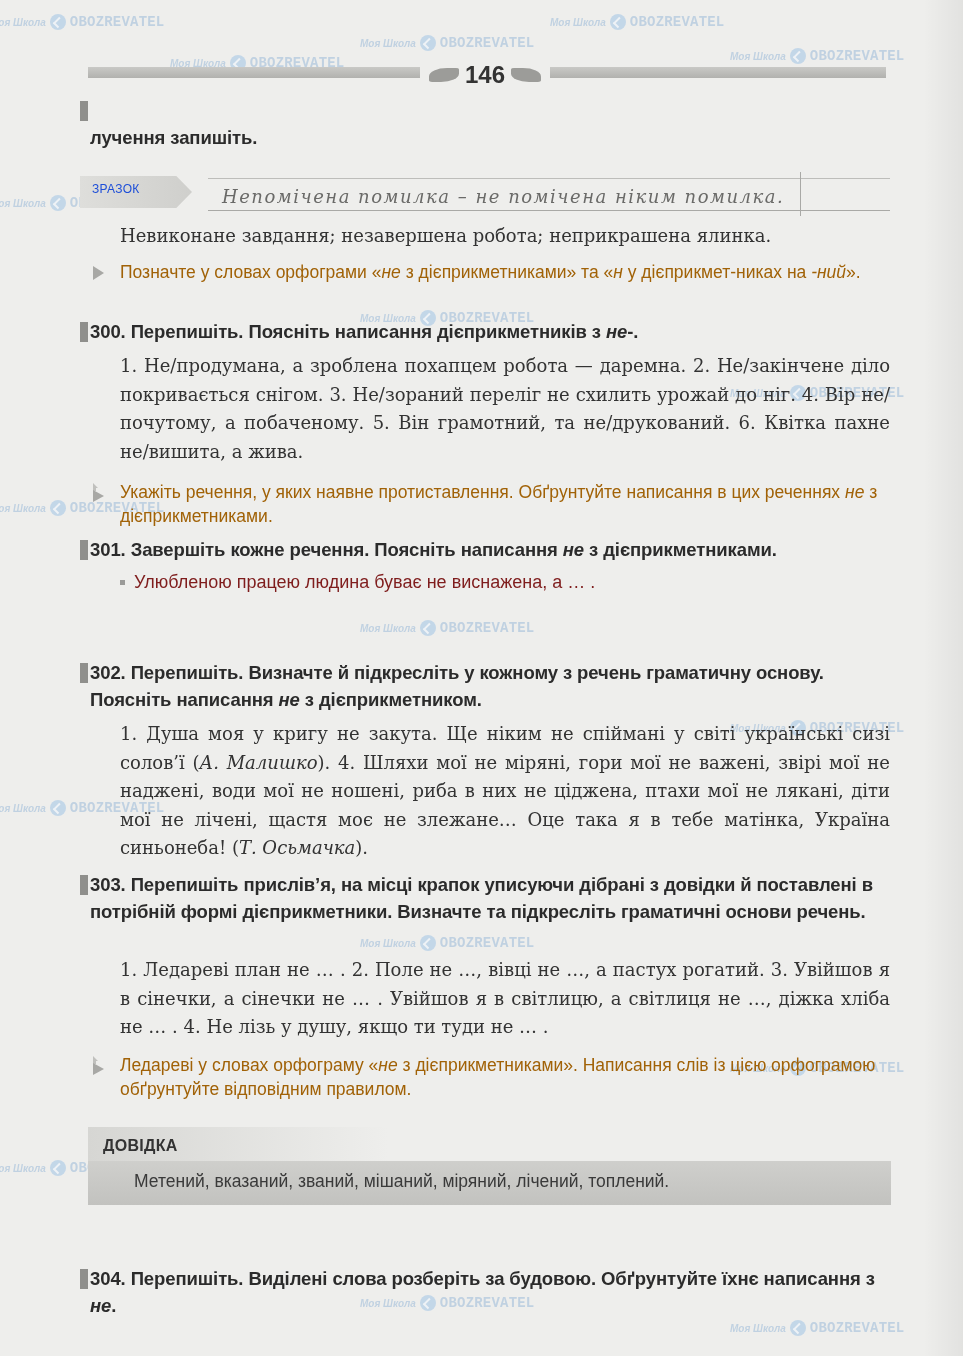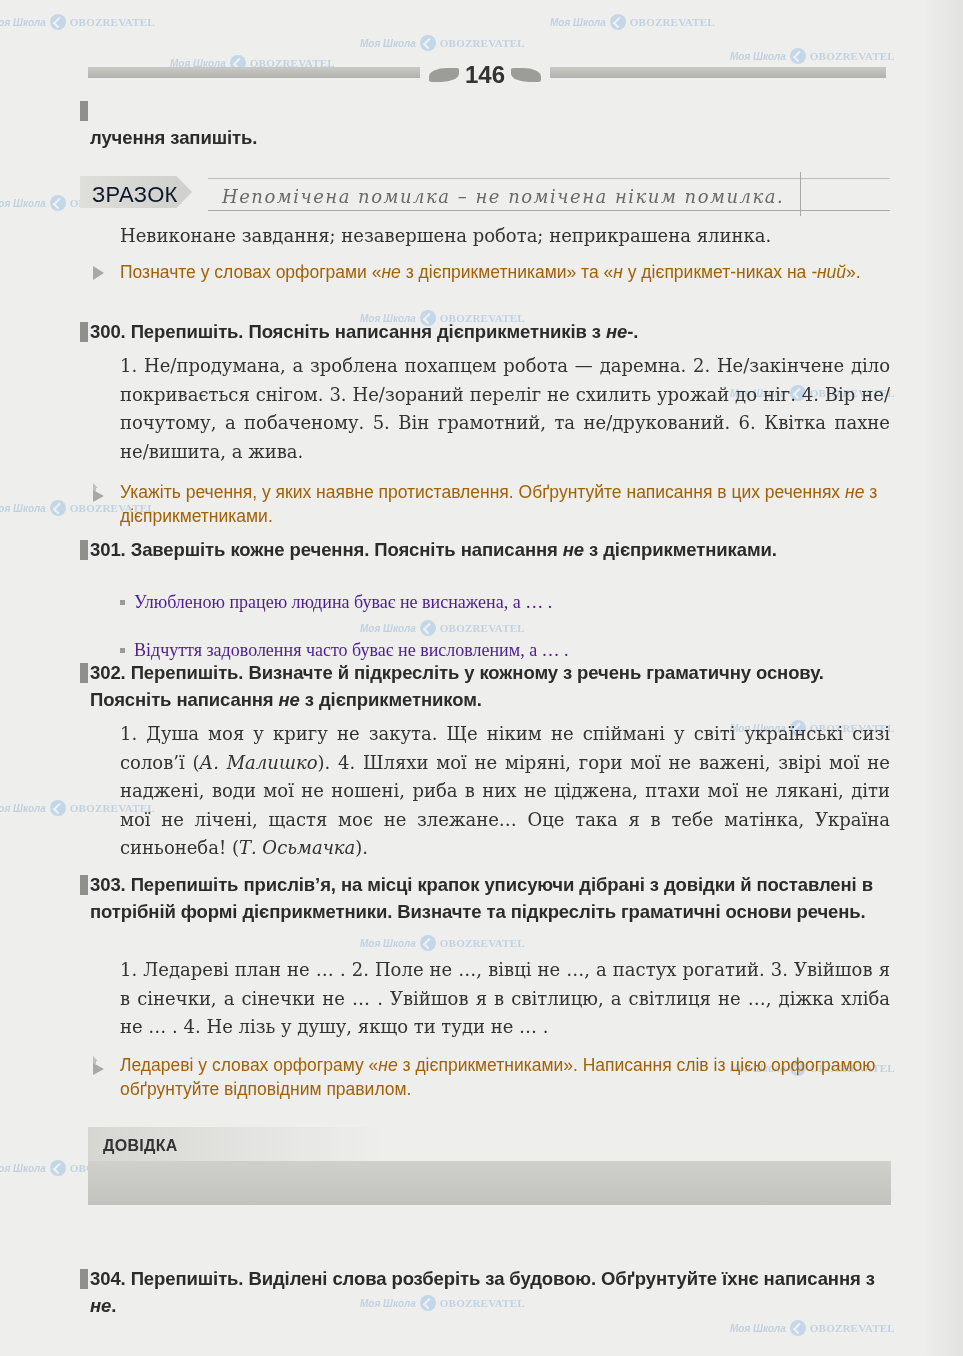--- a/index.html
+++ b/index.html
@@ -22,21 +22,21 @@
     opacity: 0.85; white-space: nowrap;
   }
   .wm .wm-logo {
     width: 16px; height: 16px; border-radius: 50%;
     background: #bcd3e8; display: inline-block; position: relative;
   }
   .wm .wm-logo::after {
     content: ""; position: absolute; left: 5px; top: 4px; width: 5px; height: 7px;
     border-left: 2px solid #eef3f8; border-bottom: 2px solid #eef3f8; transform: rotate(45deg);
   }
-  .wm .wm-brand { font-style: normal; font-family: Liberation Serif, serif; font-size: 11px; letter-spacing: 0.2px; }
+  .wm .wm-brand { font-style: normal; font-family: Liberation Mono, monospace; font-size: 14px; letter-spacing: 0.2px; }
 
   .header-bar {
     position: absolute; left: 88px; top: 67px; width: 798px; height: 11px;
     background: linear-gradient(to bottom, #c9c9c6, #b1b1ae);
   }
   .page-number-wrap {
     position: absolute; left: 420px; top: 60px; width: 130px; height: 30px;
     display: flex; align-items: center; justify-content: center; background: #eeeeec;
   }
   .page-number {
@@ -74,36 +74,36 @@
     position: absolute; left: -30px; top: 2px; width: 16px; height: 22px;
   }
 
   .sample-row { position: absolute; left: 0; top: 172px; width: 810px; height: 48px; }
   .sample-label-box {
     position: absolute; left: 0; top: 4px; height: 32px; width: 112px;
     background: linear-gradient(to right, #dededb, #cfcfcc);
     clip-path: polygon(0 0, 86% 0, 100% 50%, 86% 100%, 0 100%);
   }
   .sample-label {
-    position: absolute; left: 12px; top: 10px; font-size: 22px; color: #0f172a; letter-spacing: 0.3px;
+    position: absolute; left: 12px; top: 10px; font-size: 12px; color: #1d4ed8; letter-spacing: 0.3px;
   }
   .ruled-line-top { position: absolute; left: 128px; right: 0; top: 6px; height: 1px; background: #bdbdba; }
   .ruled-line-bottom { position: absolute; left: 128px; right: 0; top: 38px; height: 1px; background: #a9a9a6; }
   .ruled-vert { position: absolute; left: 720px; top: 0; width: 1px; height: 44px; background: #a9a9a6; }
   .sample-handwriting {
     position: absolute; left: 142px; top: 14px;
     font-family: "DejaVu Serif", "Liberation Serif", serif; font-style: italic;
     font-size: 18px; color: #6a6a68; letter-spacing: 1.5px;
   }
 
   .bullet-list { position: absolute; left: 40px; width: 770px; list-style: none; }
   .bullet-list li {
     position: relative; padding-left: 14px;
-    font-family: Liberation Serif, serif;
-    font-size: 18px; line-height: 28px; color: #4c1d95; margin-top: 20px;
+    font-family: Liberation Sans, sans-serif;
+    font-size: 18px; line-height: 28px; color: #7f1d1d;
   }
   .bullet-list li::before {
     content: ""; position: absolute; left: 0; top: 12px; width: 5px; height: 5px; background: #9a9a98;
   }
 
   .reference-box { position: absolute; left: 8px; top: 1127px; width: 803px; height: 78px; }
   .reference-title {
     position: absolute; left: 15px; top: 10px; font-weight: bold; font-size: 16px; color: #333; letter-spacing: 0.3px;
   }
   .reference-band {
@@ -253,21 +253,20 @@
         <path d="M3 8 L14 14 L3 20 Z" fill="#a8a8a5"></path>
       </svg>
     <span>Укажіть речення, у яких наявне протиставлення. Обґрунтуйте написання в цих реченнях </span><em>не</em><span> з дієприкметниками.</span>
   </div>
 
   <div class="task-title" style="top:536px">
     <span>301. Завершіть кожне речення. Поясніть написання </span><em>не</em><span> з дієприкметниками.</span>
   </div>
   <ul class="bullet-list" style="top:568px">
     <li>Улюбленою працею людина буває не виснажена, а … .</li>
-    <li>Відчуття задоволення часто буває не висловленим, а … .</li>
   </ul>
 
   <div class="task-title" style="top:659px">
     <span>302. Перепишіть. Визначте й підкресліть у кожному з речень граматичну основу. Поясніть написання </span><em>не</em><span> з дієприкметником.</span>
   </div>
   <div class="serif-text" style="top:720px">
     <span>1. Душа моя у кригу не закута. Ще ніким не спіймані у світі українські сизі солов’ї (</span><em>А. Малишко</em><span>). 4. Шляхи мої не міряні, гори мої не важені, звірі мої не наджені, води мої не ношені, риба в них не ціджена, птахи мої не лякані, діти мої не лічені, щастя моє не злежане… Оце така я в тебе матінка, Україна синьонеба! (</span><em>Т. Осьмачка</em><span>).</span>
   </div>
 
   <div class="task-title" style="top:871px">303. Перепишіть прислів’я, на місці крапок уписуючи дібрані з довідки й поставлені в потрібній формі дієприкметники. Визначте та підкресліть граматичні основи речень.</div>
@@ -276,18 +275,19 @@
     <svg class="hint-icon" viewBox="0 0 16 22">
         <path d="M3 1 L8 6 L6 6 L6 9 L3 9 Z" fill="#c0c0bd"></path>
         <path d="M3 8 L14 14 L3 20 Z" fill="#a8a8a5"></path>
       </svg>
     <span>Ледареві у словах орфограму «</span><em>не</em><span> з дієприкметниками». Написання слів із цією орфограмою обґрунтуйте відповідним правилом.</span>
   </div>
 
   <div class="reference-box">
     <div class="reference-band"></div>
     <span class="reference-title">ДОВІДКА</span>
+    <span class="reference-text">Метений, вказаний, званий, мішаний, міряний, лічений, топлений.</span>
   </div>
 
   <div class="task-title" style="top:1265px">
     <span>304. Перепишіть. Виділені слова розберіть за будовою. Обґрунтуйте їхнє написання з </span><em>не</em><span>.</span>
   </div>
 </div>
 
 </body></html>

